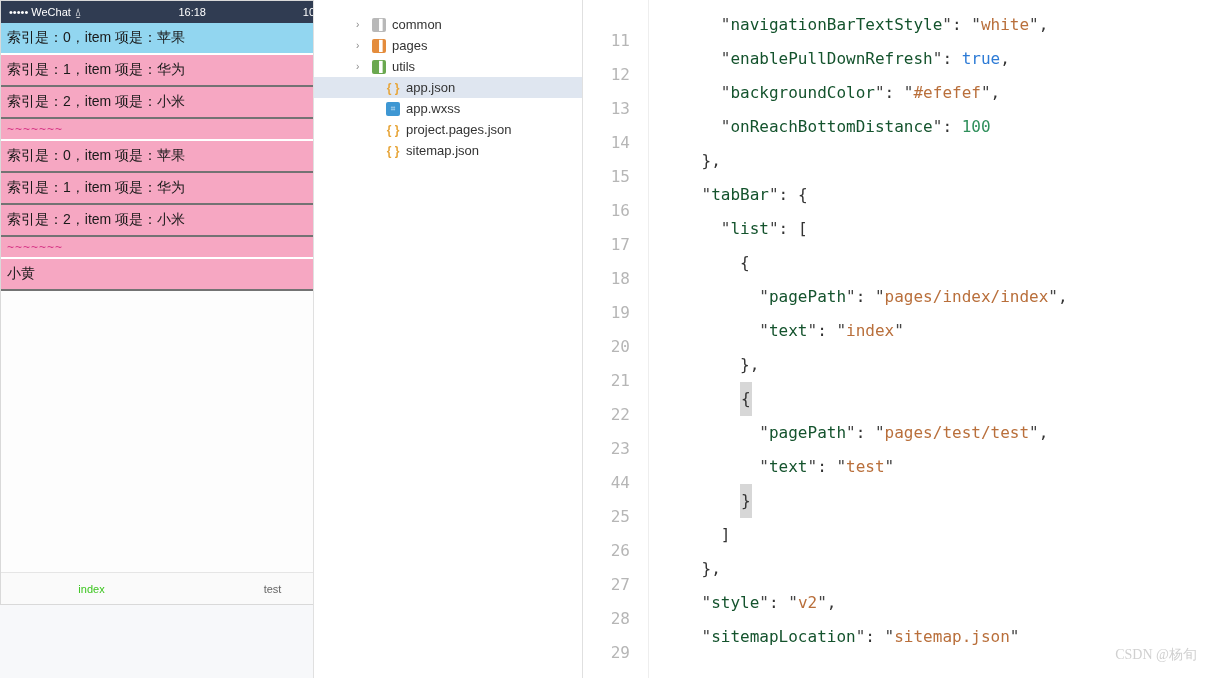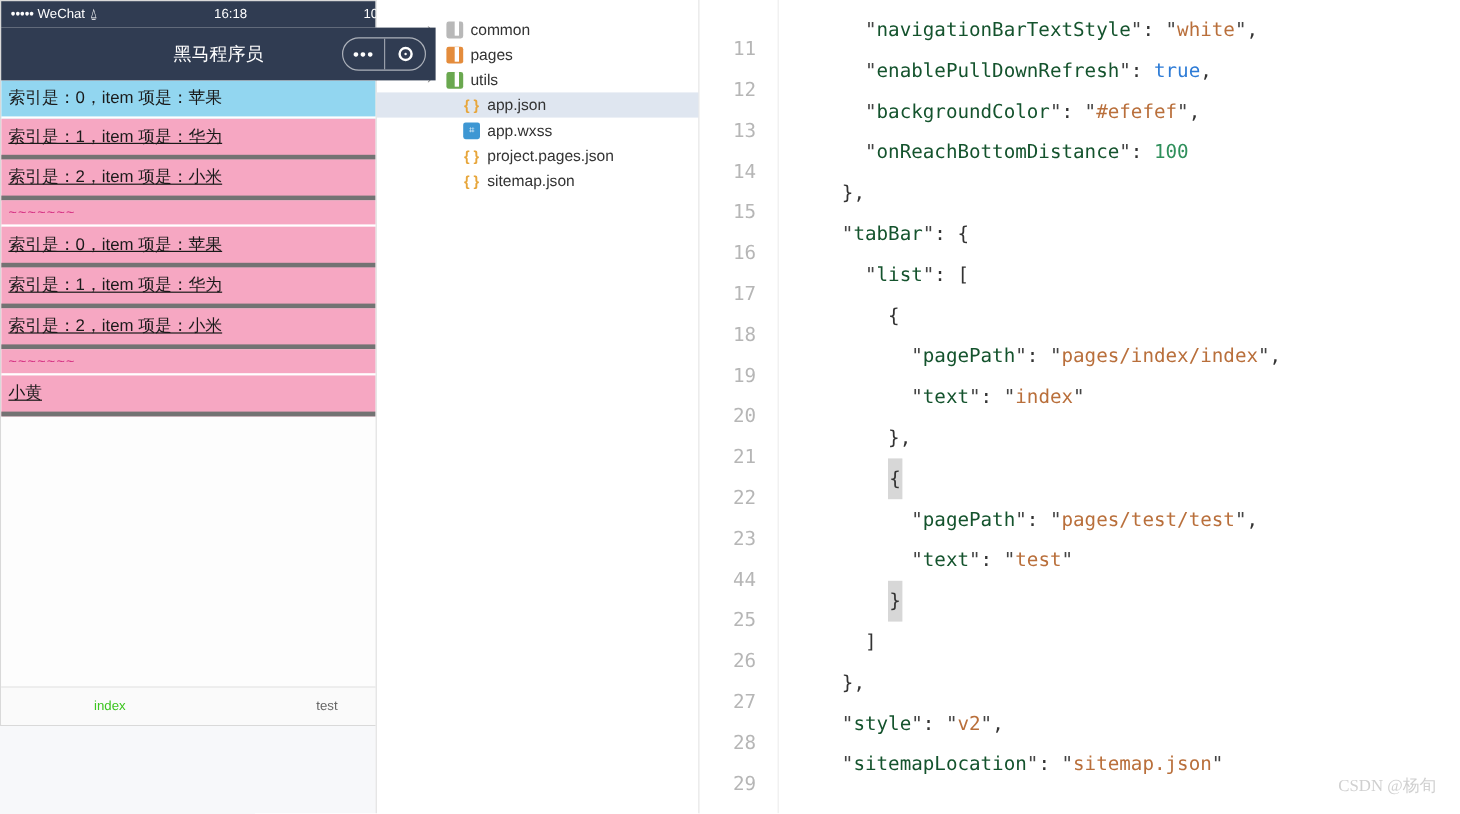--- a/index.html
+++ b/index.html
@@ -17,21 +17,21 @@
   .nav-bar { height: 44px; background: #303c52; color: #fff; display: flex; align-items: center; justify-content: center; position: relative; font-size: 15px; }
   .capsule { position: absolute; right: 8px; top: 8px; display: flex; border:1px solid rgba(255,255,255,0.6); border-radius: 14px; height:28px; overflow:hidden; }
   .capsule > div { width: 34px; display:flex; align-items:center; justify-content:center; color:#fff; }
   .capsule > div + div { border-left:1px solid rgba(255,255,255,0.5); }
   .dots { font-size: 14px; letter-spacing: 1px; }
   .ring { width:12px; height:12px; border:2px solid #fff; border-radius:50%; display:inline-block; position:relative; }
   .ring::after { content:""; position:absolute; left:3px; top:3px; width:2px; height:2px; background:#fff; border-radius:50%; }
 
   .page-body { flex:1; background:#fdfdfd; overflow:hidden; font-size:14px; }
   .row-blue { background:#92d6f0; color:#1a1a1a; border-bottom:2px solid #fff; padding:6px 6px; }
-  .row-pink { background:#f6a7c2; color:#1a1a1a; border-bottom:4px solid #737373; padding:6px 6px;text-decoration:underline; }
+  .row-pink { background:#f6a7c2; color:#1a1a1a; border-bottom:2px solid #737373; padding:6px 6px; }
   .row-divider { background:#f6a7c2; color:#d63384; border-bottom:2px solid #fff; padding:3px 6px; font-size:12px; letter-spacing:1px; }
   .row-red { color:#e23344; }
   .tabbar { height:32px; border-top:1px solid #e5e5e5; display:flex; background:#fafafa; }
   .tabbar > div { flex:1; display:flex; align-items:center; justify-content:center; font-size:11px; color:#666; }
   .tabbar .active { color:#3cc51f; }
 
   
   .filetree { width: 270px; border-left:1px solid #e0e0e0; border-right:1px solid #e0e0e0; padding-top:14px; font-size:13px; color:#333; background:#fff; }
   .file-row { display:flex; align-items:center; gap:6px; padding:3px 6px 3px 4px; }
   .file-row.indent1 { padding-left: 42px; }
@@ -70,31 +70,20 @@
     <div class="phone">
       <div class="status-bar">
         <div class="status-left">
           <span>••••• WeChat</span>
           <span>⍙</span>
         </div>
         <span>16:18</span>
         <div class="status-right">
           <span>100%</span>
           <span class="battery"><span class="battery-fill"></span></span>
-        </div>
-      </div>
-      <div class="nav-bar">
-        <span>黑马程序员</span>
-        <div class="capsule">
-          <div>
-              <span class="dots">•••</span>
-            </div>
-          <div>
-              <span class="ring"></span>
-            </div>
         </div>
       </div>
       <div class="page-body" id="page-rows">
           <div class="row-blue">索引是：0，item 项是：苹果</div>
           <div class="row-pink">索引是：1，item 项是：华为</div>
           <div class="row-pink">索引是：2，item 项是：小米</div>
           <div class="row-divider">~~~~~~~</div>
           <div class="row-pink">索引是：0，item 项是：苹果</div>
           <div class="row-pink">索引是：1，item 项是：华为</div>
           <div class="row-pink">索引是：2，item 项是：小米</div>

